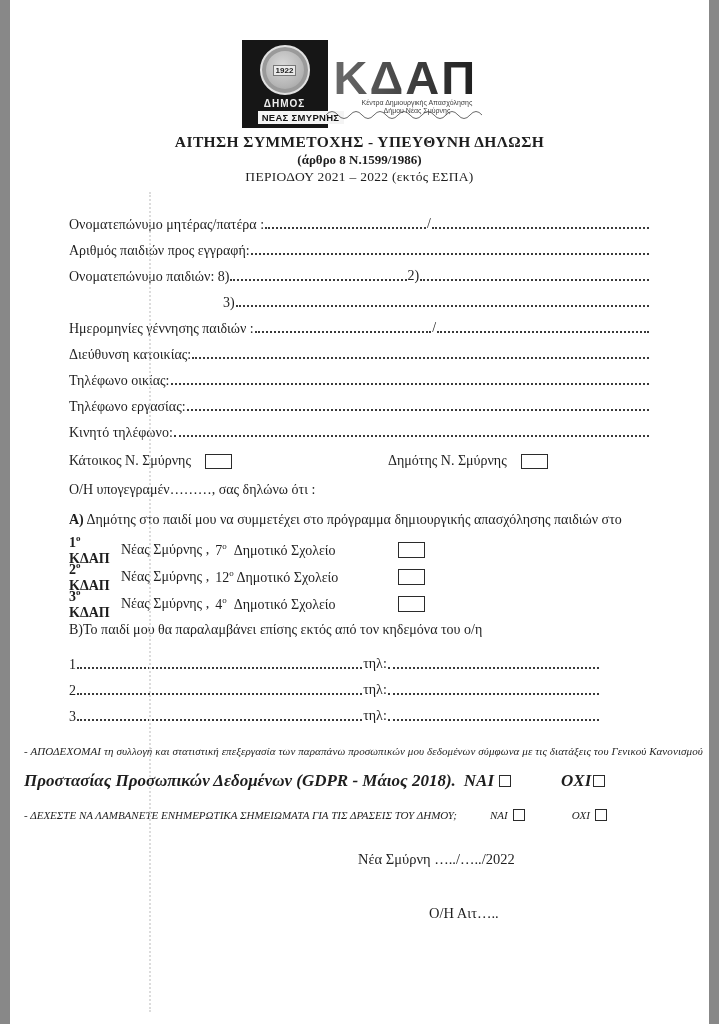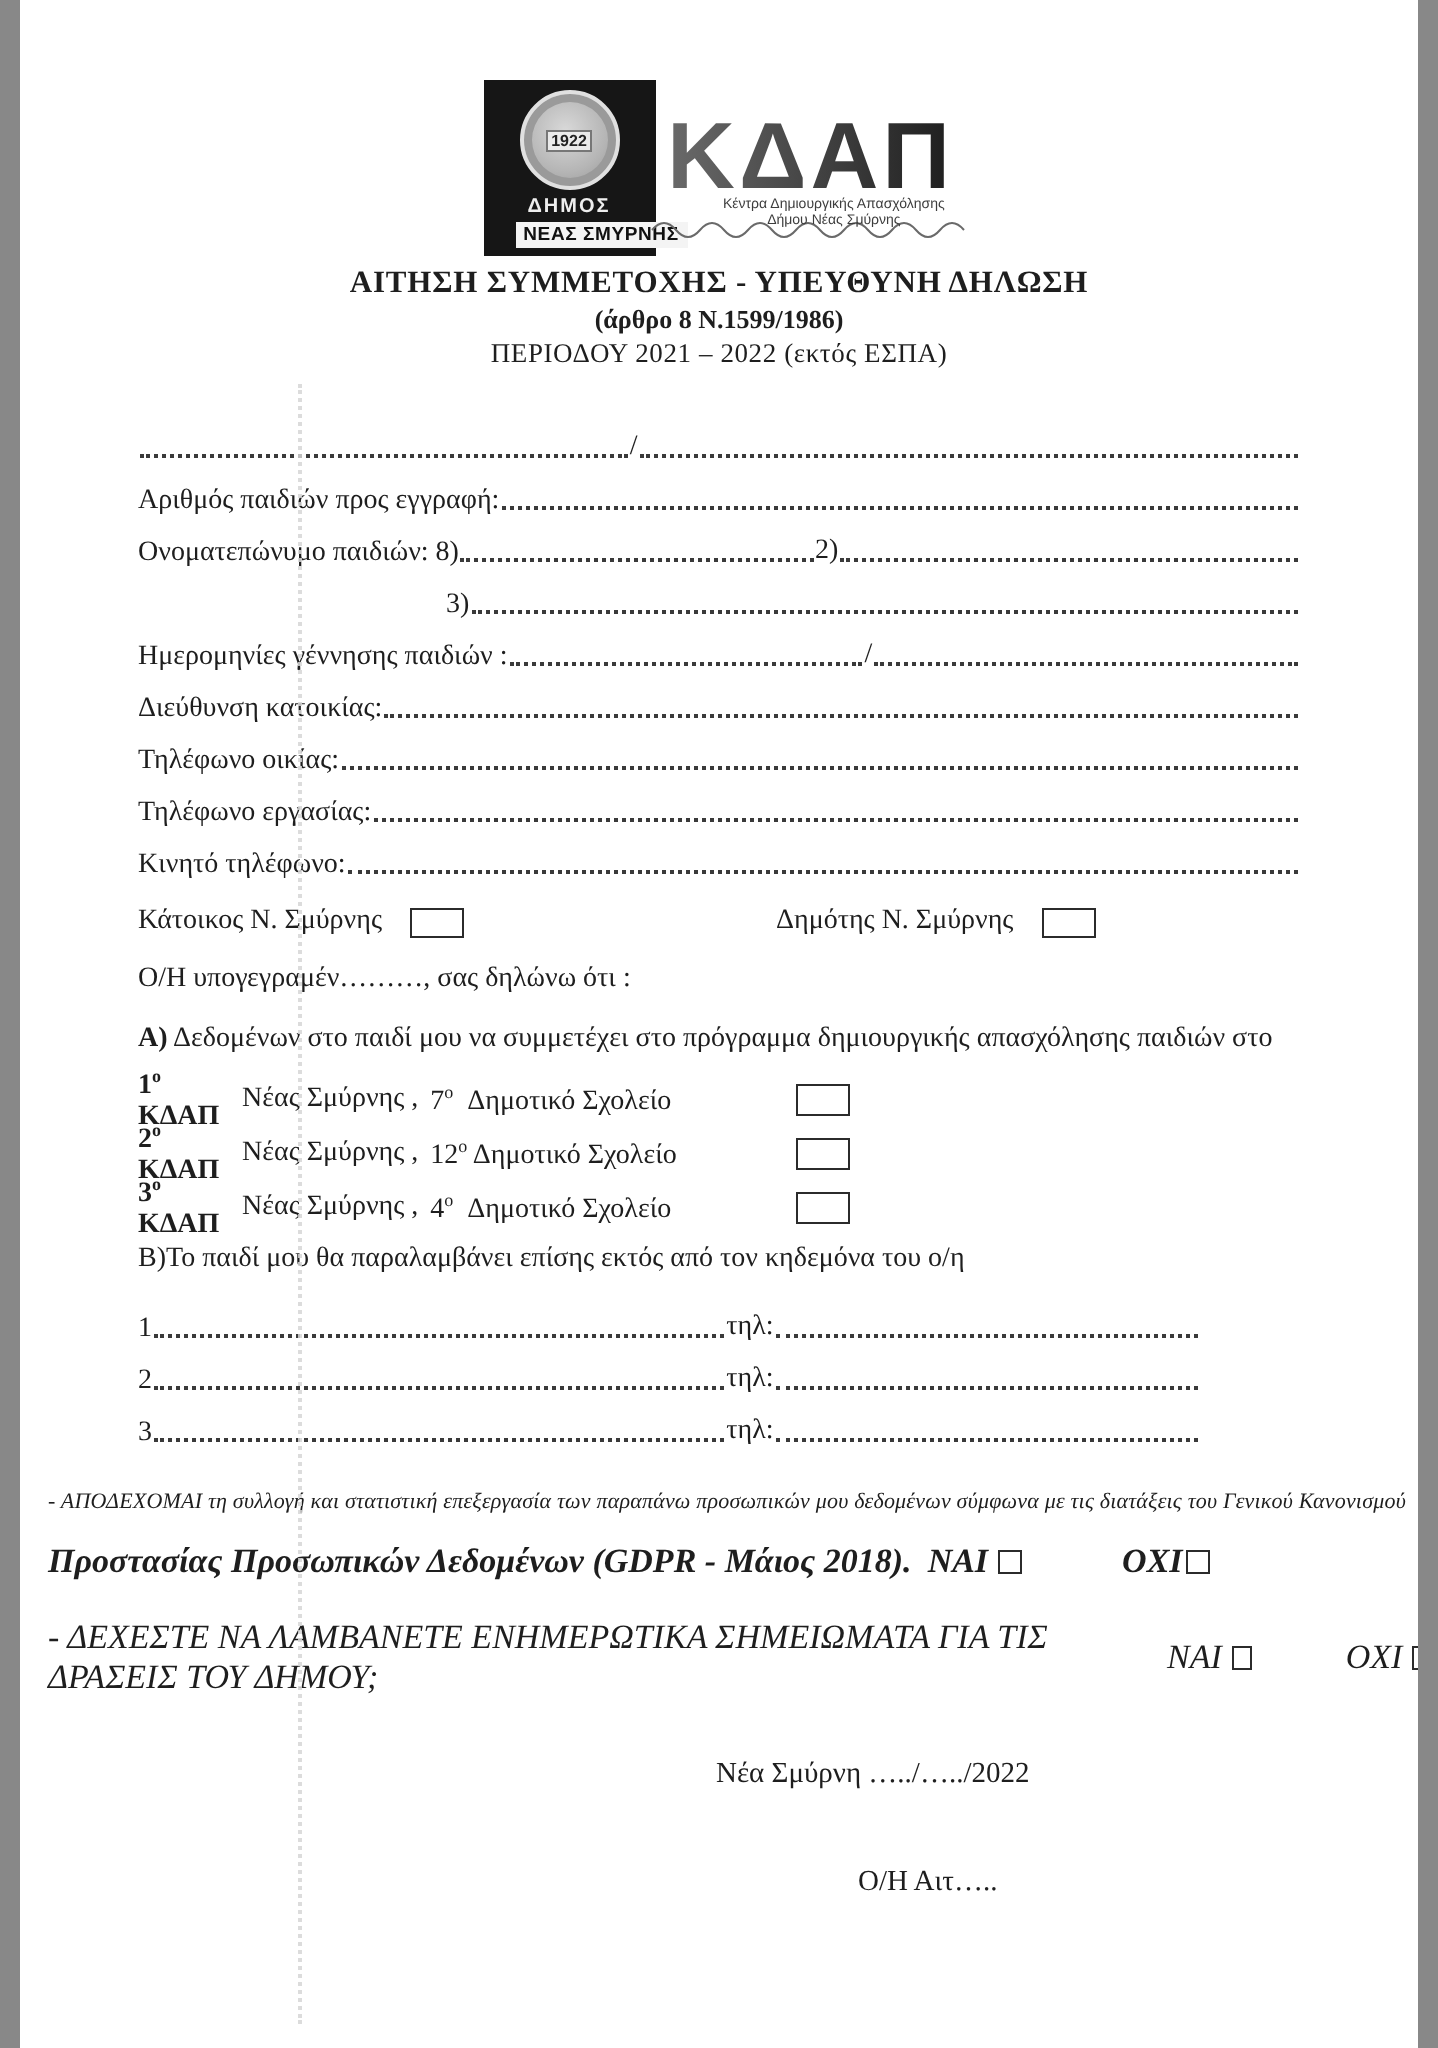--- a/index.html
+++ b/index.html
@@ -94,21 +94,21 @@
 
   .section-b { margin-top:5px; height:25px; }
   .pickup { width:531px; }
 
   
   .gdpr { margin:20px 0 0 -45px; width:692px; font-style:italic; }
   .gdpr-line1 { font-size:11px; letter-spacing:.1px; white-space:nowrap; }
   .gdpr-line2 { font-size:17px; margin-top:14px; display:flex; align-items:center;font-weight:bold; }
   .gdpr-line2 .yn { margin-left:8px; margin-right:5px; }
   .gdpr-line2 .gap { width:50px; }
-  .newsletter { margin:18px 0 0 -45px; width:692px; font-style:italic; font-size:17px; display:flex; align-items:center; }
+  .newsletter { margin:18px 0 0 -45px; width:692px; font-style:italic; font-size:11px; display:flex; align-items:center; }
   .newsletter .yn { margin-left:33px; margin-right:5px; }
   .newsletter .yn2 { margin-left:47px; margin-right:5px; }
 
   
   .date-line { margin-top:30px; margin-left:289px; font-size:14.5px; }
   .sig-line  { margin-top:37px; margin-left:360px; font-size:14.5px; }
 </style>
 </head>
 <body>
 
@@ -139,20 +139,21 @@
 
   <div class="title-block">
     <div class="title">ΑΙΤΗΣΗ  ΣΥΜΜΕΤΟΧΗΣ - ΥΠΕΥΘΥΝΗ ΔΗΛΩΣΗ</div>
     <div class="law">(άρθρο 8 Ν.1599/1986)</div>
     <div class="period">ΠΕΡΙΟΔΟΥ 2021 – 2022 (εκτός ΕΣΠΑ)</div>
   </div>
 
   <div class="content">
 
     <div class="frow">
+      <span class="lbl">Ονοματεπώνυμο μητέρας/πατέρα :</span>
       <span class="dots"></span>
       <span class="slash">/</span>
       <span class="dots" style="flex:1.35"></span>
     </div>
 
     <div class="frow">
       <span class="lbl">Αριθμός παιδιών προς εγγραφή:</span>
       <span class="dots"></span>
     </div>
 
@@ -197,21 +198,21 @@
 
 
     <div class="resident-row">
       <span>Κάτοικος Ν. Σμύρνης</span>
       <span class="cb"></span>
       <span class="resident-right">Δημότης Ν. Σμύρνης</span>
       <span class="cb"></span>
     </div>
 
     <div class="intro-row">Ο/Η υπογεγραμέν………, σας δηλώνω ότι :</div>
-    <div class="section-a"><span class="b">Α)</span><span> Δεδομένων στο παιδί μου να συμμετέχει στο πρόγραμμα δημιουργικής απασχόλησης παιδιών στο</span></div>
+    <div class="section-a"><span class="b">Α)</span><span> Δημότης στο παιδί μου να συμμετέχει στο πρόγραμμα δημιουργικής απασχόλησης παιδιών στο</span></div>
 
     <div class="kdap-row">
       <span class="knum"><span>1</span><sup>ο</sup> <span>ΚΔΑΠ</span></span>
       <span class="karea">Νέας Σμύρνης ,</span>
       <span><span>7</span><sup>ο</sup>&nbsp;&nbsp;<span>Δημοτικό Σχολείο</span></span>
       <span class="cb"></span>
     </div>
     <div class="kdap-row">
       <span class="knum"><span>2</span><sup>ο</sup> <span>ΚΔΑΠ</span></span>
       <span class="karea">Νέας Σμύρνης ,</span>

